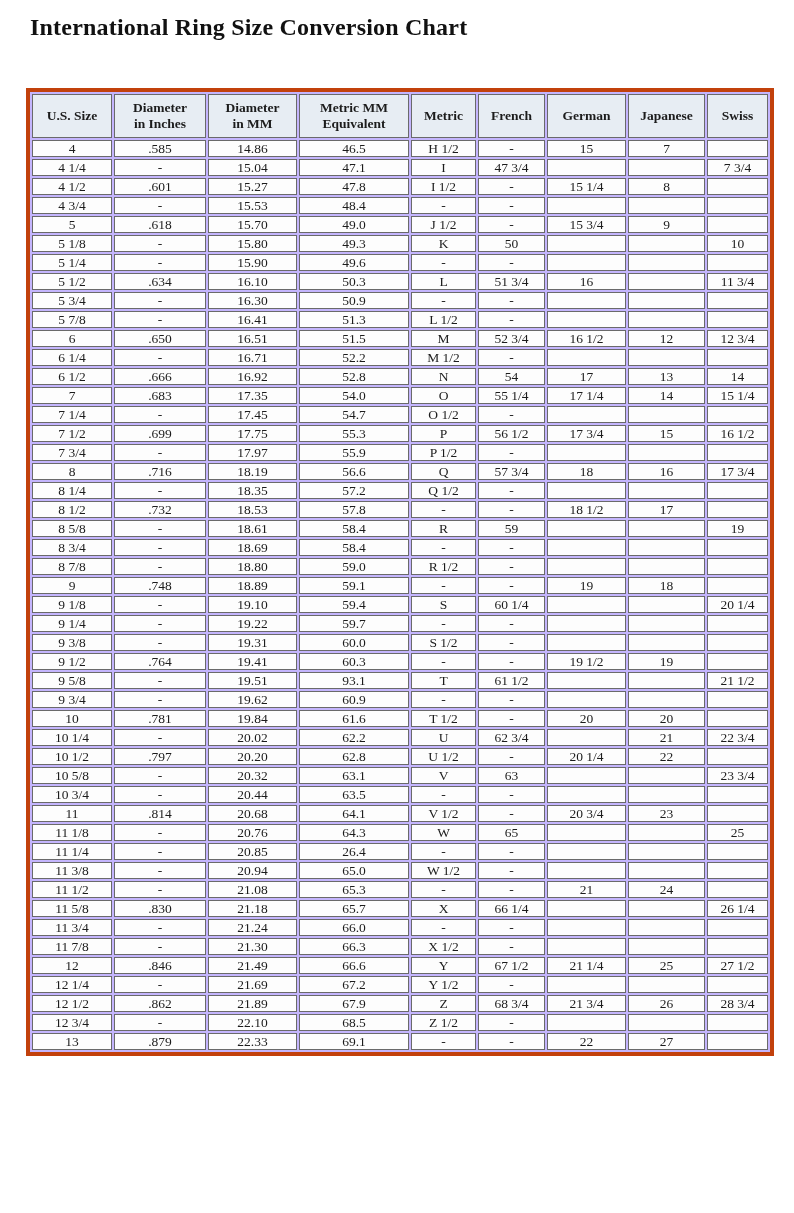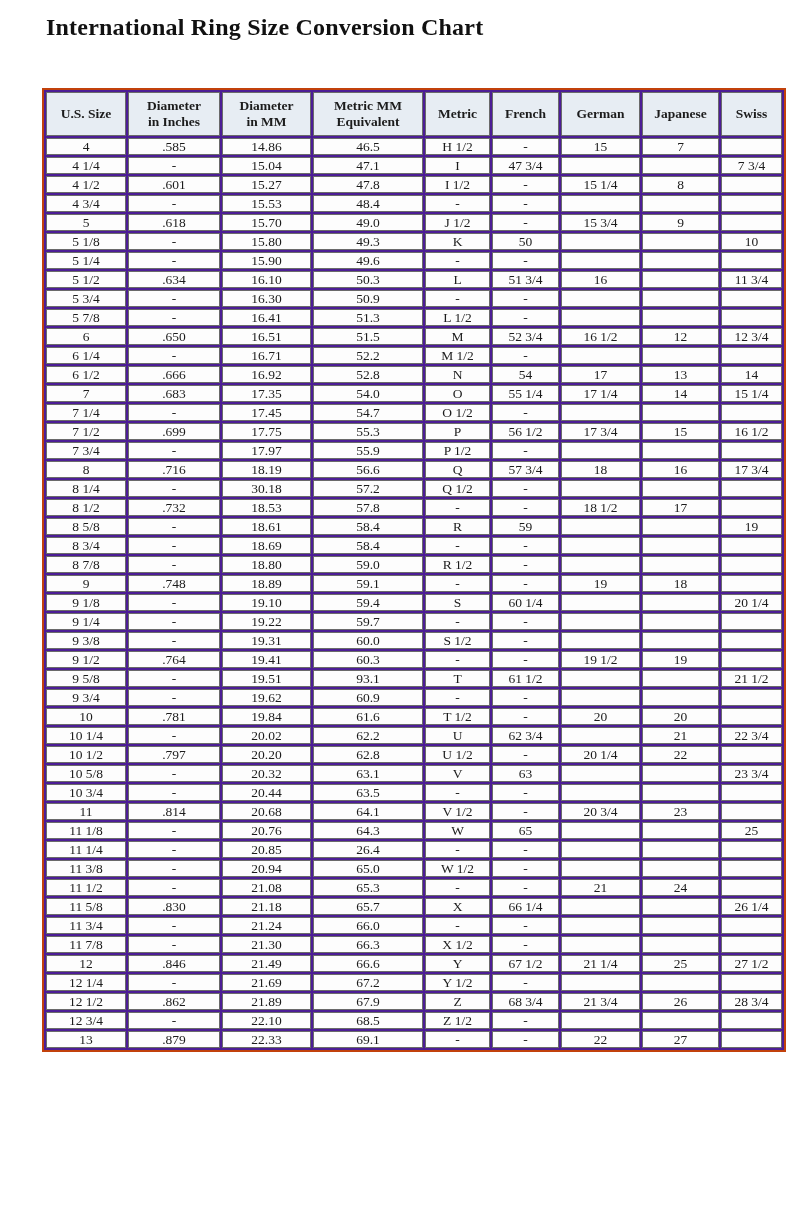--- a/index.html
+++ b/index.html
@@ -9,37 +9,37 @@
     background: #ffffff;
     width: 794px;
   }
   body {
     font-family: "Liberation Serif", "DejaVu Serif", serif;
     color: #1c1c1c;
   }
   .page {
     width: 794px;
     min-height: 1213px;
-    padding: 10px 0 0 16px;
+    padding: 10px 0 0 0;
   }
   h1.title {
     font-size: 24px;
     font-weight: bold;
     color: #111111;
     margin: 4px 0 20px 30px;
     letter-spacing: 0.2px;
   }
   table.ring-table {
     table-layout: fixed;
     border-collapse: separate;
     border-spacing: 2px;
     margin-left: 26px;
     width: 740px;
-    background: #4c1d95;
-    border: 2px solid #c2410c;
+    background: #c4b5fd;
+    border: 4px solid #c2410c;
     margin-top: 47px;
   }
   table.ring-table th,
   table.ring-table td {
     border: 1px solid #6a6a6a;
     text-align: center;
     vertical-align: middle;
     font-size: 13.5px;
     overflow: hidden;
   }
@@ -297,21 +297,21 @@
           <td>56.6</td>
           <td>Q</td>
           <td>57 3/4</td>
           <td>18</td>
           <td>16</td>
           <td>17 3/4</td>
         </tr>
         <tr>
           <td>8 1/4</td>
           <td>-</td>
-          <td>30.18</td>
+          <td>18.35</td>
           <td>57.2</td>
           <td>Q 1/2</td>
           <td>-</td>
           <td></td>
           <td></td>
           <td></td>
         </tr>
         <tr>
           <td>8 1/2</td>
           <td>.732</td>

